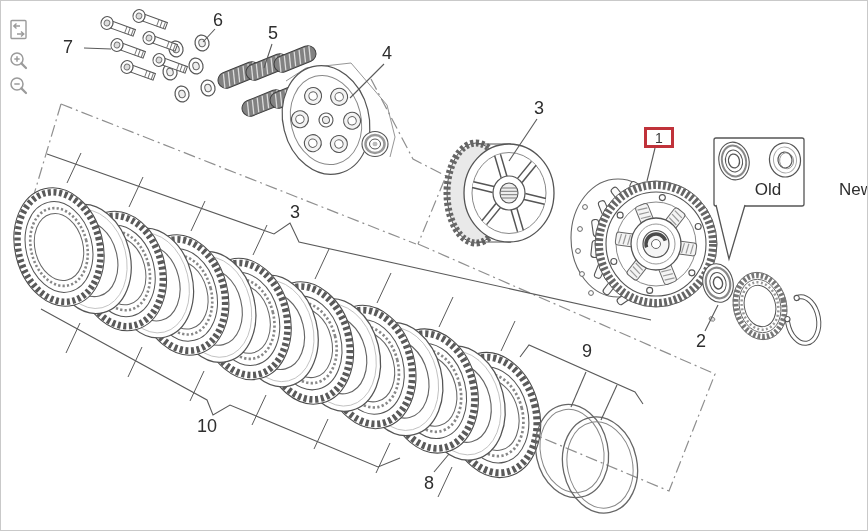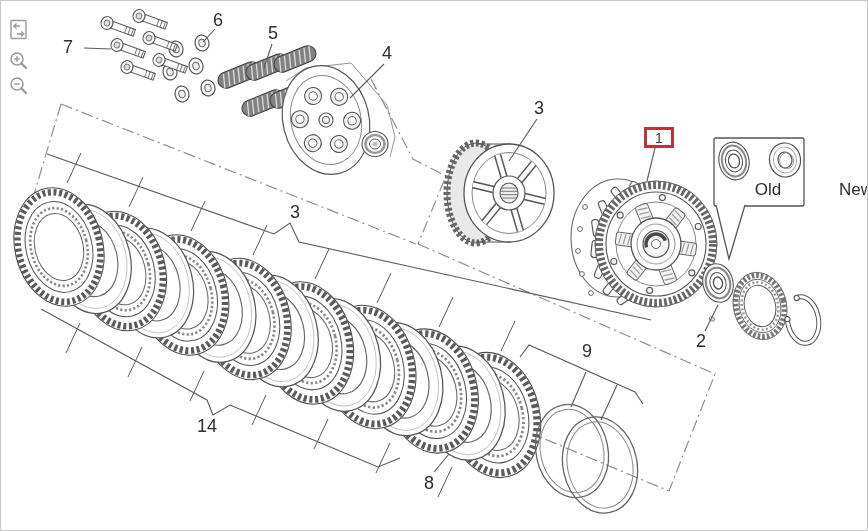--- a/index.html
+++ b/index.html
@@ -546,16 +546,16 @@
   </div>
   <div class="lbl" style="left:700px;top:340px">2</div>
   <div class="lbl" style="left:538px;top:107px">3</div>
   <div class="lbl" style="left:386px;top:52px">4</div>
   <div class="lbl" style="left:272px;top:32px">5</div>
   <div class="lbl" style="left:217px;top:19px">6</div>
   <div class="lbl" style="left:67px;top:46px">7</div>
   <div class="lbl" style="left:428px;top:482px">8</div>
   <div class="lbl" style="left:586px;top:350px">9</div>
   <div class="lbl" style="left:294px;top:211px">3</div>
-  <div class="lbl" style="left:206px;top:425px">14</div>
+  <div class="lbl" style="left:206px;top:425px">10</div>
   <div class="lbl small" style="left:731px;top:188px">Old</div>
   <div class="lbl small" style="left:819px;top:188px">New</div>
 </div>
 
 </body></html>

